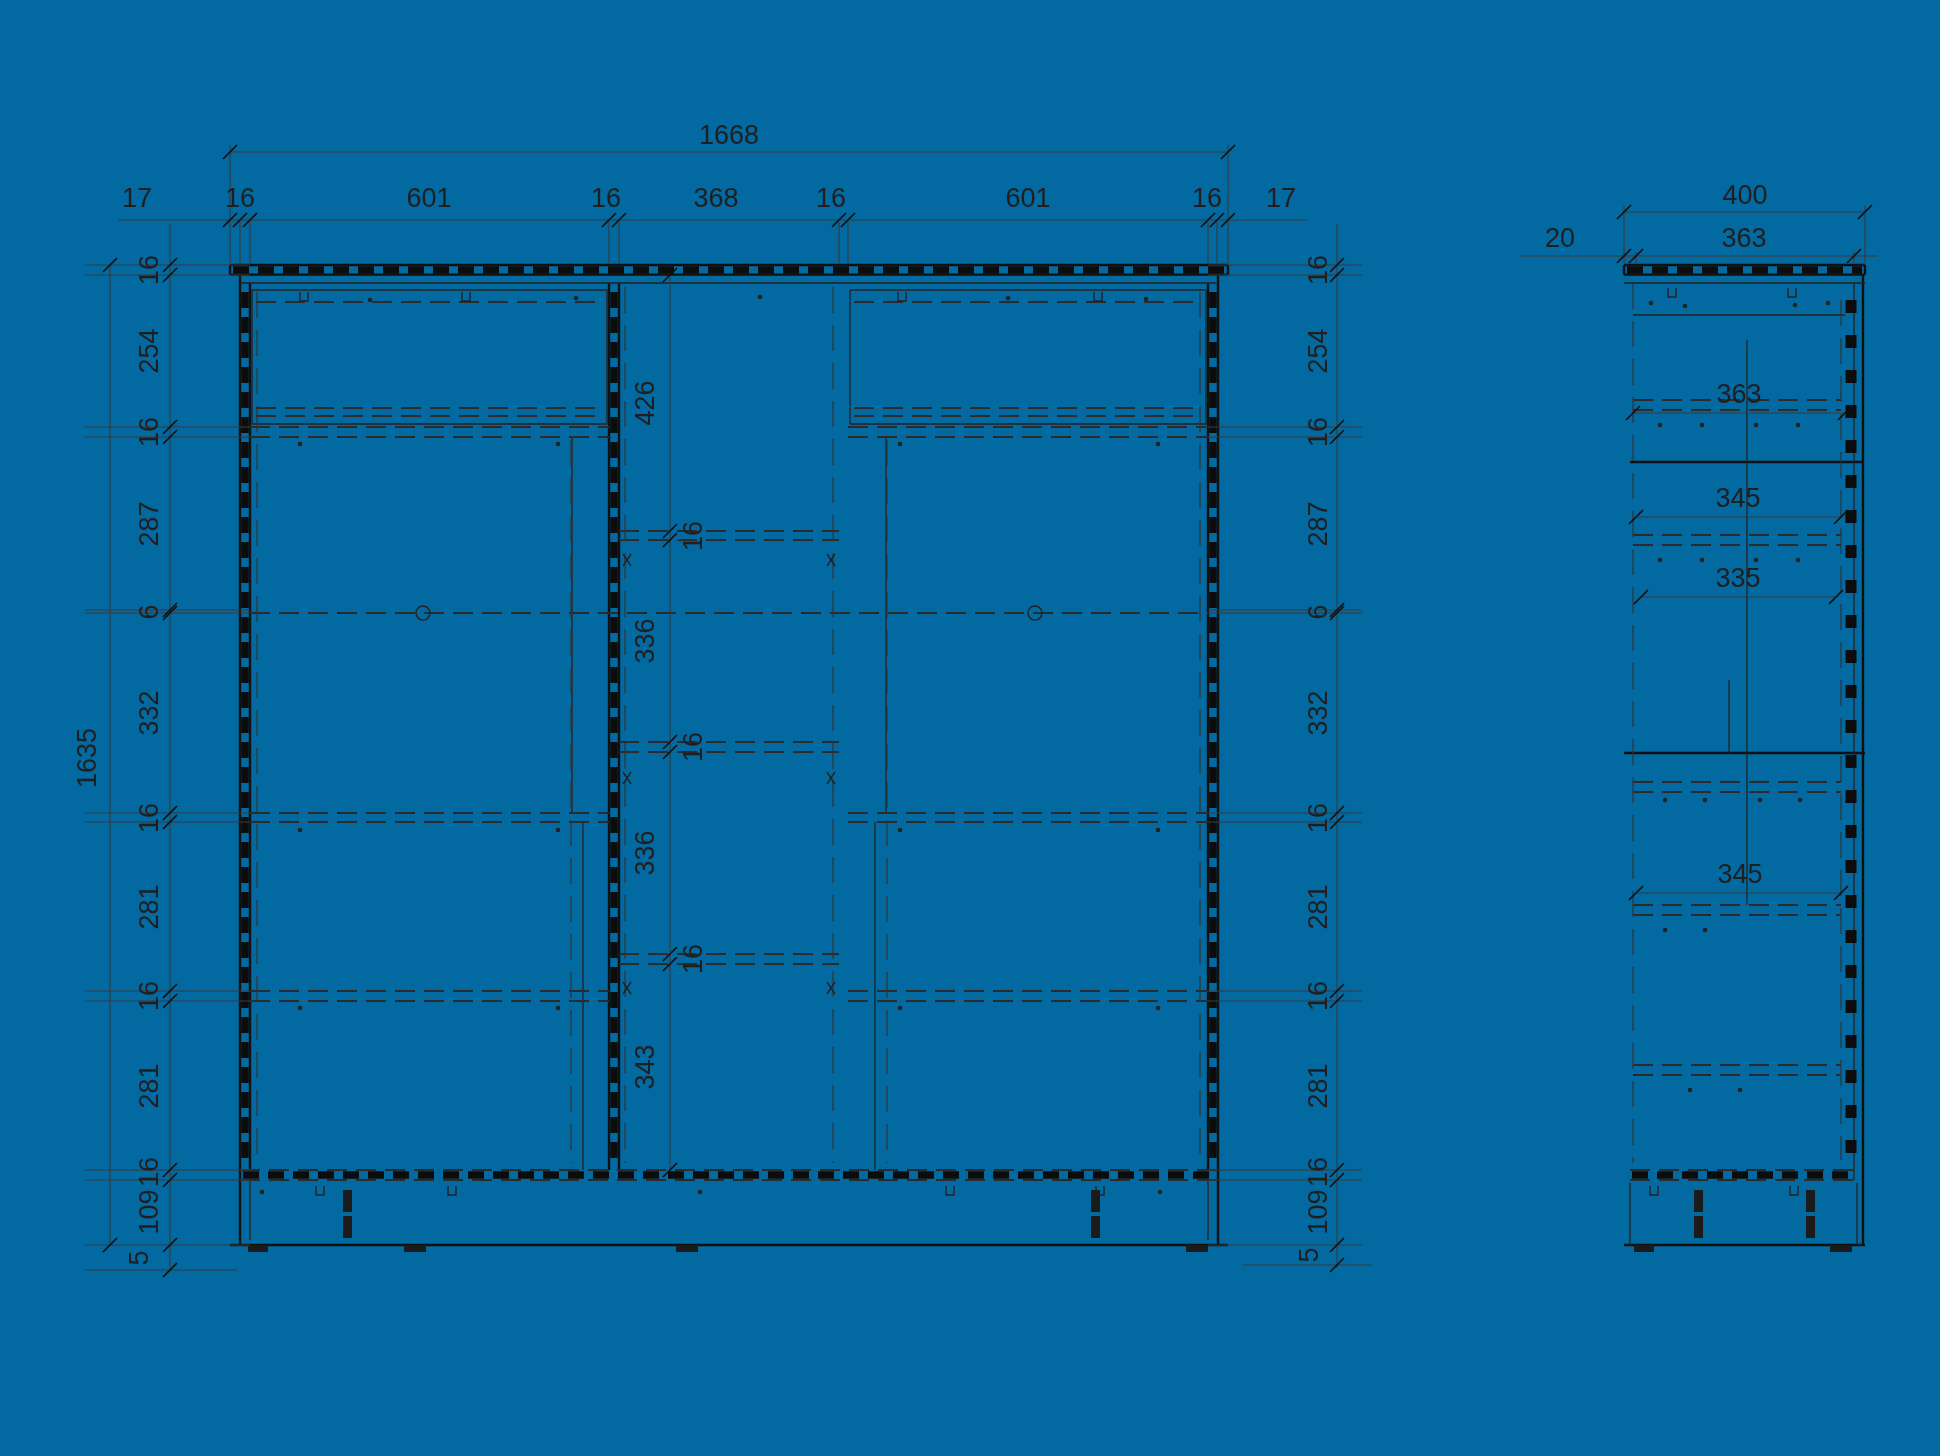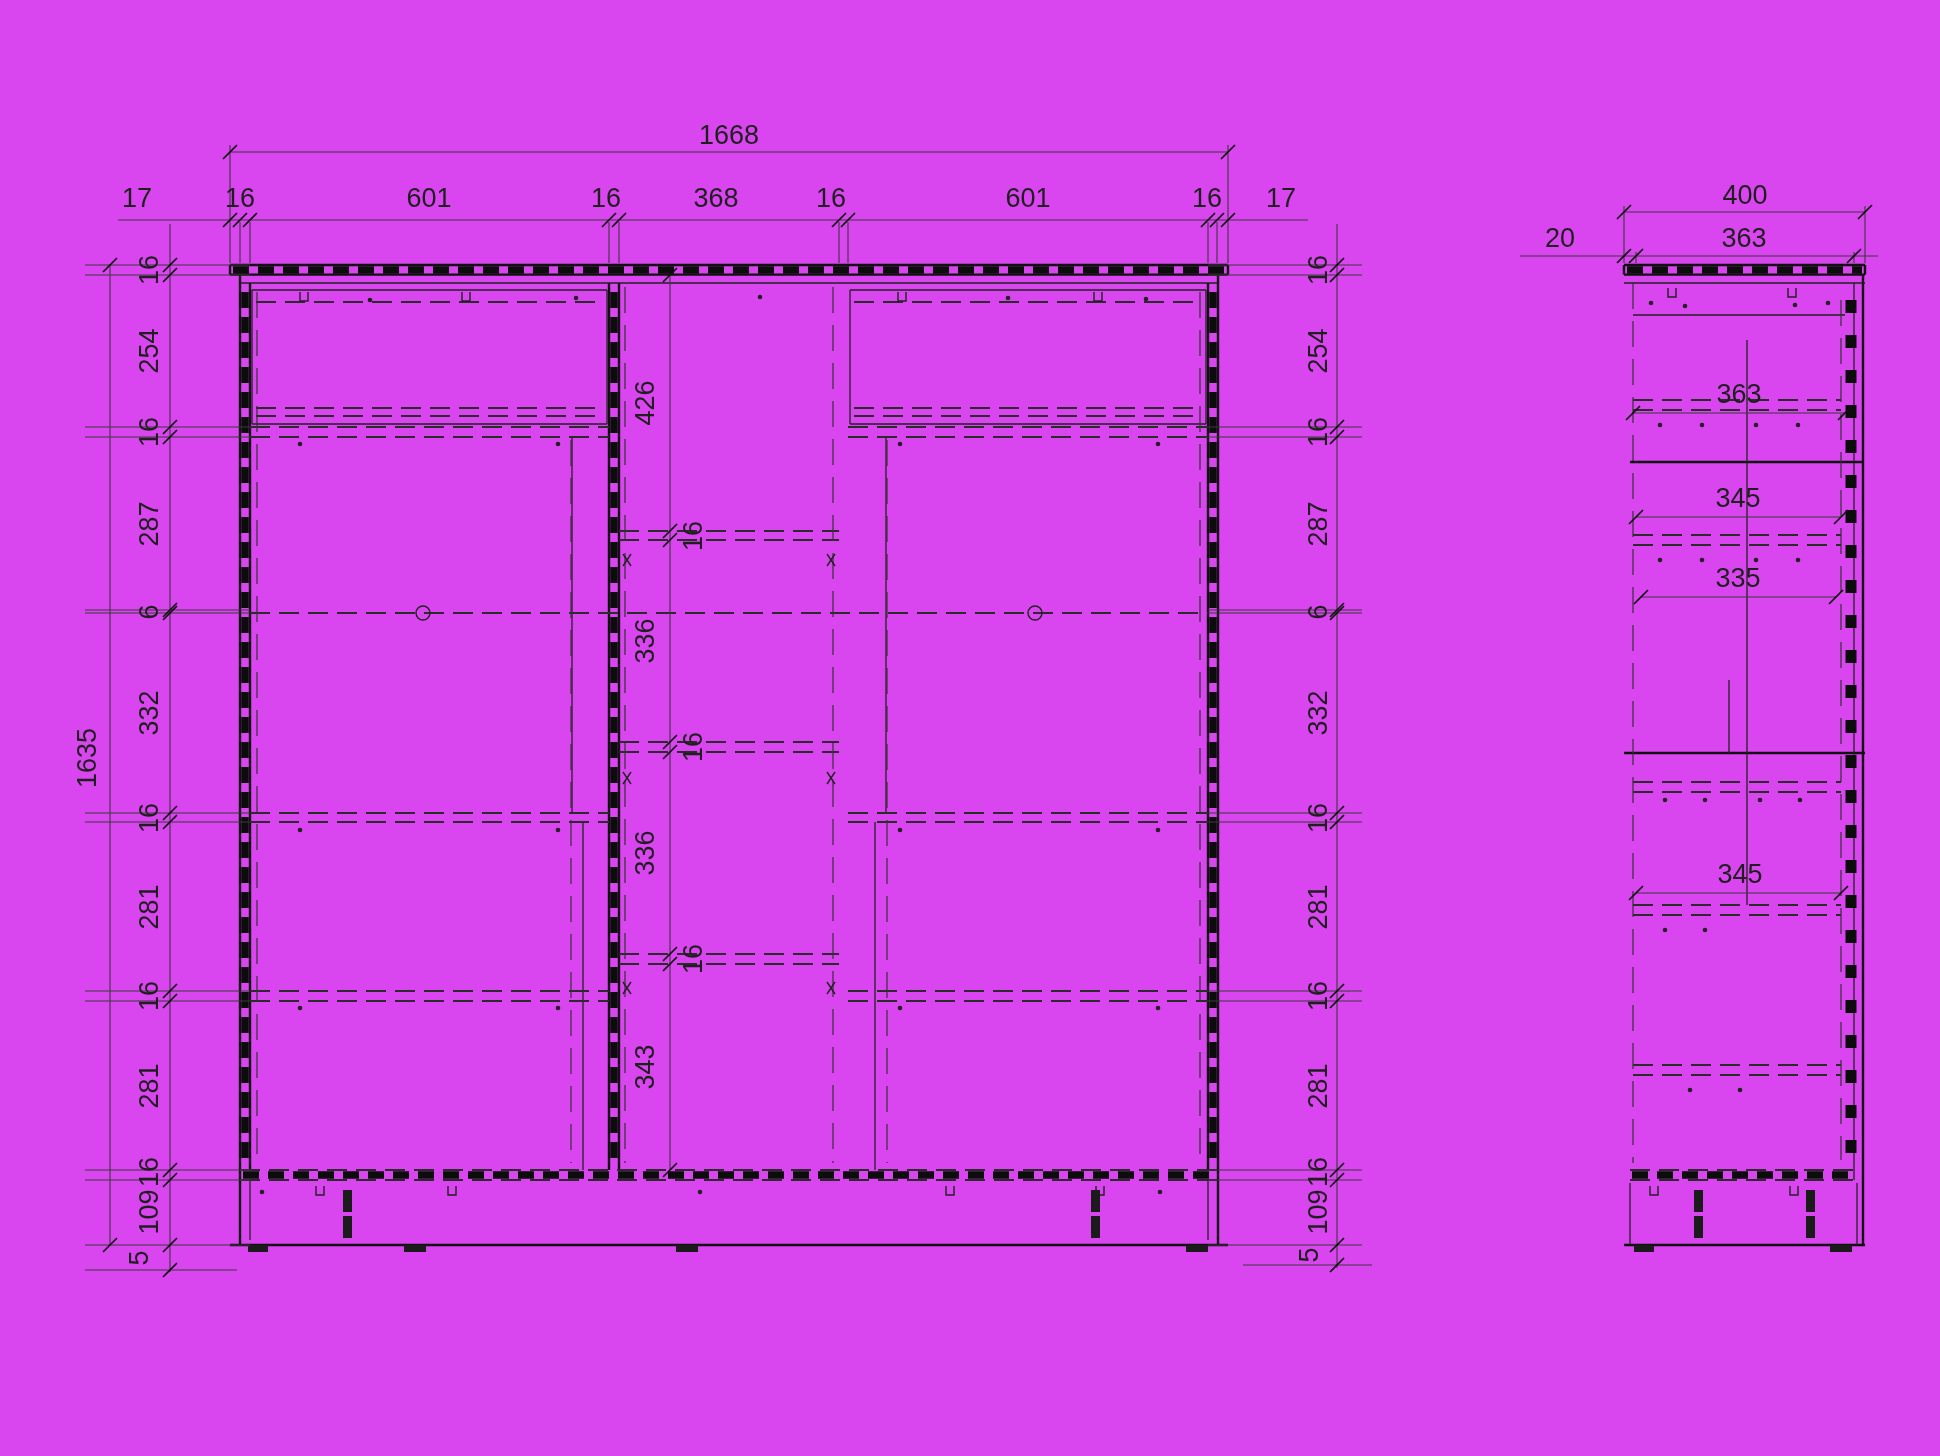--- a/index.html
+++ b/index.html
@@ -1,16 +1,16 @@
 <!DOCTYPE html>
 <html><head>
 <meta charset="utf-8">
 <style>
   html,body{margin:0;padding:0;background:#ffffff;}
-  .canvas{position:relative;width:1940px;height:1456px;background:#d946ef;overflow:hidden;
+  .canvas{position:relative;width:1940px;height:1456px;background:#0369a1;overflow:hidden;
           font-family:"Liberation Sans", sans-serif;}
   svg{position:absolute;left:0;top:0;}
   svg text{font-family:"Liberation Sans", sans-serif;font-size:27px;fill:#1f1f1f;}
   .s2{stroke:#111;stroke-width:2.4;fill:none;}
   .s1{stroke:#222;stroke-width:1.3;fill:none;}
   .td{stroke:#0c0c0c;stroke-width:7.5;fill:none;stroke-dasharray:16 9;}
   .td2{stroke:#0c0c0c;stroke-width:11;fill:none;stroke-dasharray:13 22;}
   .h1{stroke:#2b2b2b;stroke-width:1.8;fill:none;stroke-dasharray:20 9;}
   .h2{stroke:#333;stroke-width:1.2;fill:none;stroke-dasharray:26 12;}
   .dim{stroke:#3a3a3a;stroke-width:1.1;fill:none;}

